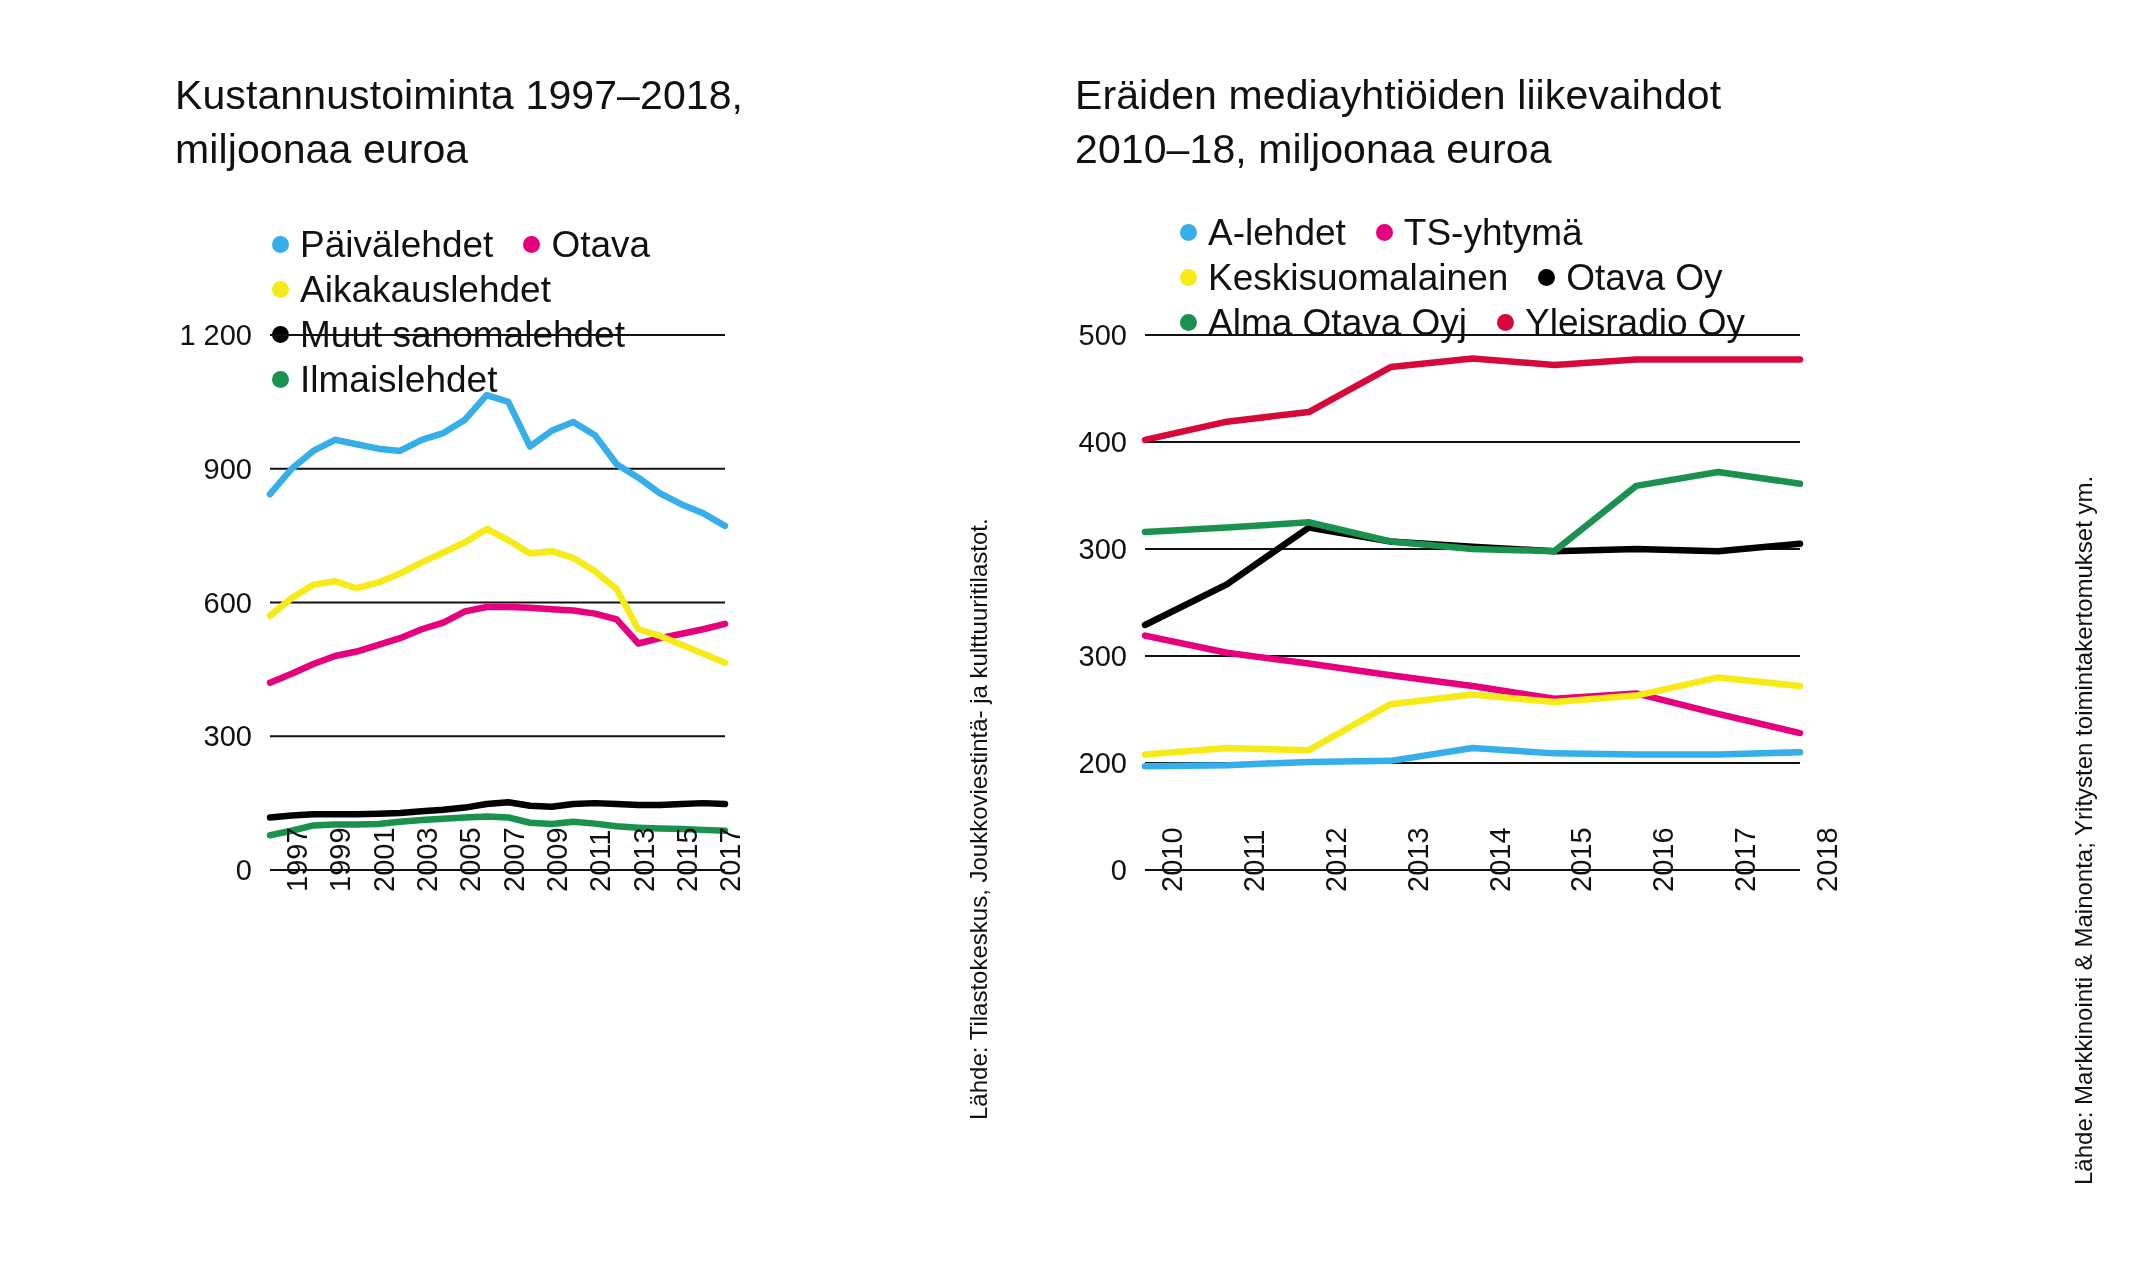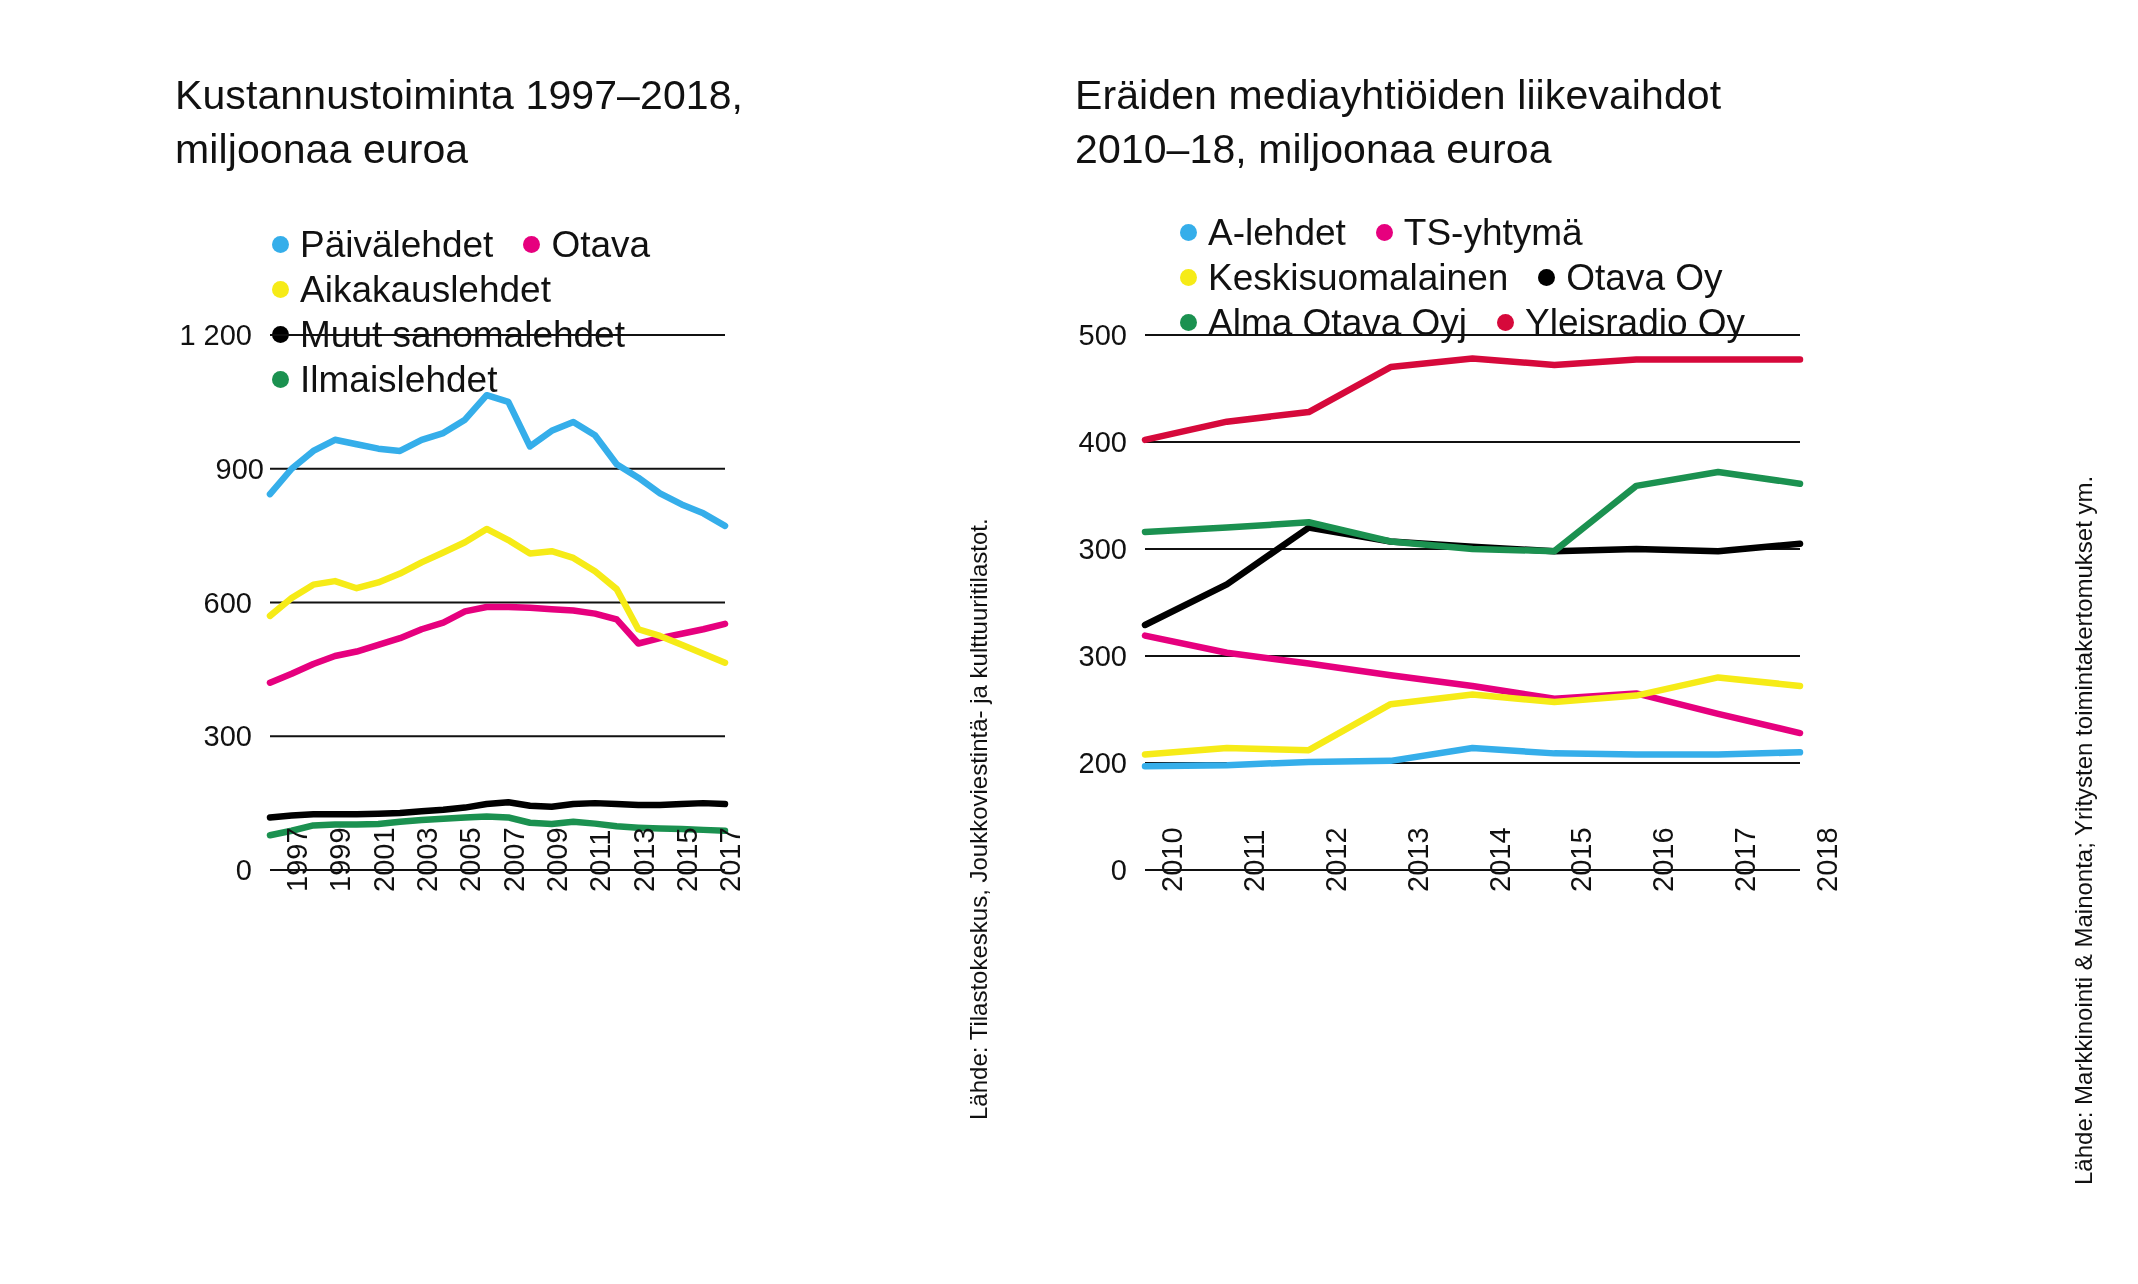--- a/index.html
+++ b/index.html
@@ -139,21 +139,21 @@
           <line x1="270" x2="725" y1="35" y2="35" stroke="#111111" stroke-width="2.2"></line>
           <polyline points="270,194.16249999999997 291.6666666666667,168.75 313.3333333333333,150.91666666666669 335,139.77083333333331 356.66666666666663,144.22916666666669 378.3333333333333,148.6875 400,150.91666666666669 421.66666666666663,139.77083333333331 443.3333333333333,133.08333333333331 465,119.70833333333331 486.66666666666663,95.1875 508.33333333333337,101.875 530,146.45833333333337 551.6666666666667,130.85416666666669 573.3333333333333,121.9375 595,135.3125 616.6666666666666,164.29166666666669 638.3333333333333,177.66666666666669 660,193.27083333333331 681.6666666666667,204.41666666666669 703.3333333333333,213.33333333333337 725,225.81666666666666" fill="none" stroke="#35AEEA" stroke-width="6.5" stroke-linejoin="round" stroke-linecap="round"></polyline>
           <polyline points="270,382.75 291.6666666666667,373.83333333333337 313.3333333333333,364.025 335,356 356.66666666666663,351.54166666666663 378.3333333333333,344.85416666666663 400,338.16666666666663 421.66666666666663,329.25 443.3333333333333,322.5625 465,311.4166666666667 486.66666666666663,306.95833333333337 508.33333333333337,306.95833333333337 530,307.85 551.6666666666667,309.1875 573.3333333333333,310.52500000000003 595,313.6458333333333 616.6666666666666,319.44166666666666 638.3333333333333,343.51666666666665 660,338.16666666666663 681.6666666666667,333.70833333333337 703.3333333333333,329.25 725,323.9" fill="none" stroke="#E6007E" stroke-width="6.5" stroke-linejoin="round" stroke-linecap="round"></polyline>
           <polyline points="270,315.875 291.6666666666667,298.0416666666667 313.3333333333333,284.6666666666667 335,281.09999999999997 356.66666666666663,288.23333333333335 378.3333333333333,282.4375 400,273.5208333333333 421.66666666666663,262.375 443.3333333333333,252.56666666666666 465,242.3125 486.66666666666663,228.9375 508.33333333333337,240.08333333333331 530,253.45833333333331 551.6666666666667,251.22916666666669 573.3333333333333,257.91666666666663 595,271.2916666666667 616.6666666666666,289.125 638.3333333333333,329.25 660,335.9375 681.6666666666667,344.85416666666663 703.3333333333333,353.77083333333337 725,362.6875" fill="none" stroke="#F6EB17" stroke-width="6.5" stroke-linejoin="round" stroke-linecap="round"></polyline>
           <polyline points="270,517.3916666666667 291.6666666666667,515.6083333333333 313.3333333333333,514.2708333333334 335,514.2708333333334 356.66666666666663,514.2708333333334 378.3333333333333,513.825 400,512.9333333333333 421.66666666666663,511.15 443.3333333333333,509.8125 465,507.5833333333333 486.66666666666663,504.01666666666665 508.33333333333337,502.23333333333335 530,505.8 551.6666666666667,506.69166666666666 573.3333333333333,504.01666666666665 595,503.125 616.6666666666666,504.01666666666665 638.3333333333333,504.9083333333333 660,504.9083333333333 681.6666666666667,504.01666666666665 703.3333333333333,503.125 725,504.01666666666665" fill="none" stroke="#000000" stroke-width="6.5" stroke-linejoin="round" stroke-linecap="round"></polyline>
           <polyline points="270,535.225 291.6666666666667,530.7666666666667 313.3333333333333,525.4166666666666 335,524.525 356.66666666666663,524.525 378.3333333333333,524.0791666666667 400,521.85 421.66666666666663,520.0666666666666 443.3333333333333,518.7291666666666 465,517.3916666666667 486.66666666666663,516.5 508.33333333333337,517.3916666666667 530,522.7416666666667 551.6666666666667,524.0791666666667 573.3333333333333,521.85 595,523.6333333333333 616.6666666666666,526.3083333333334 638.3333333333333,527.6458333333334 660,528.5375 681.6666666666667,528.9833333333333 703.3333333333333,529.875 725,530.7666666666667" fill="none" stroke="#1B9150" stroke-width="6.5" stroke-linejoin="round" stroke-linecap="round"></polyline>
         </svg>
         <div class="y-label" style="left: 0px; width: 252px; top: 570px;">0</div>
         <div class="y-label" style="left: 0px; width: 252px; top: 436.25px;">300</div>
         <div class="y-label" style="left: 0px; width: 252px; top: 302.5px;">600</div>
-        <div class="y-label" style="left: 0px; width: 252px; top: 168.75px; padding-left: 12px;">900</div>
+        <div class="y-label" style="left: 0px; width: 252px; top: 168.75px;">900</div>
         <div class="y-label" style="left: 0px; width: 252px; top: 35px;">1 200</div>
         <div class="x-label" style="left: 281px; top: 592px;">1997</div>
         <div class="x-label" style="left: 324.333px; top: 592px;">1999</div>
         <div class="x-label" style="left: 367.667px; top: 592px;">2001</div>
         <div class="x-label" style="left: 411px; top: 592px;">2003</div>
         <div class="x-label" style="left: 454.333px; top: 592px;">2005</div>
         <div class="x-label" style="left: 497.667px; top: 592px;">2007</div>
         <div class="x-label" style="left: 541px; top: 592px;">2009</div>
         <div class="x-label" style="left: 584.333px; top: 592px;">2011</div>
         <div class="x-label" style="left: 627.667px; top: 592px;">2013</div>

